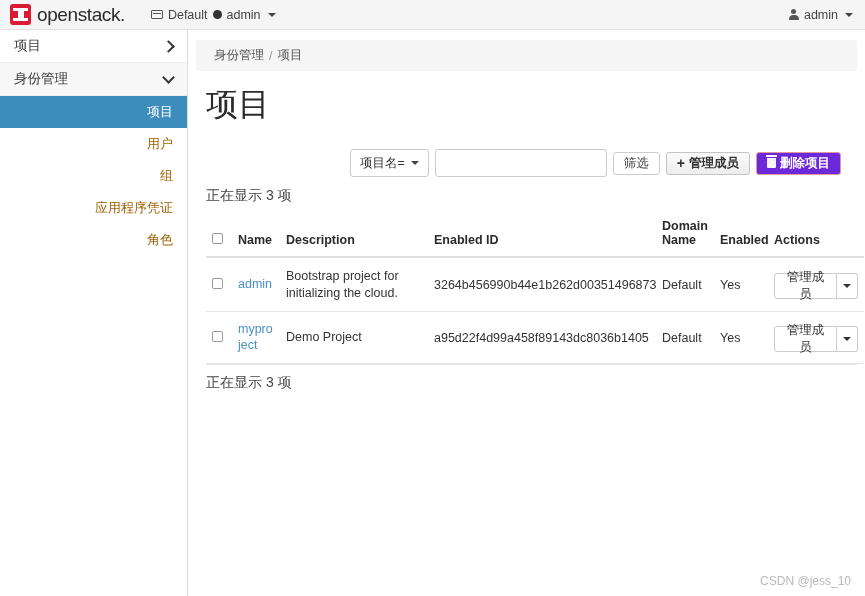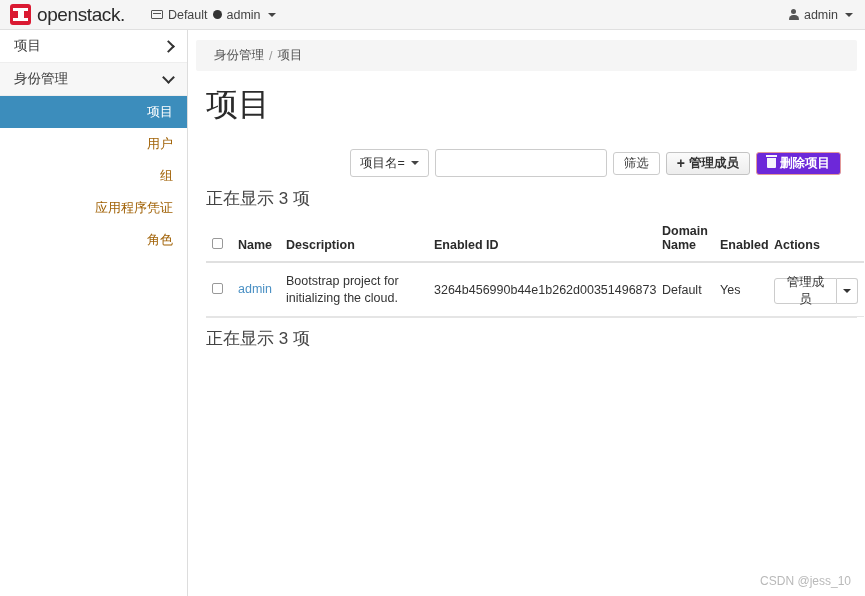--- a/index.html
+++ b/index.html
@@ -236,21 +236,21 @@
     display: inline-block;
     border-radius: 0 0 1px 1px;
     opacity: .95;
   }
   .trash-ico::before {
     content: ""; position: absolute; top: -3px; left: -1px;
     width: 11px; height: 2px; background: #fff;
   }
 
   #count-top, #count-bottom {
-    font-size: 17px;
+    font-size: 14px;
     color: #444;
     padding: 10px 0 0 0;
   }
   #count-bottom { border-top: 1px solid #e5e5e5; margin-top: 0; padding-top: 9px; }
 
   table {
     width: 100%;
     border-collapse: collapse;
     margin-top: 10px;
     table-layout: fixed;
@@ -462,20 +462,42 @@
               <span class="action-group">
                 <button class="action-main">管理成员</button>
                 <button class="action-toggle">
                   <span class="caret-sm"></span>
                 </button>
               </span>
             </td>
           </tr>
 
 
+          <tr>
+            <td>
+              <span class="cb"></span>
+            </td>
+            <td class="col-name">
+              <a href="#">myproject</a>
+            </td>
+            <td>
+              <span class="desc-wrap">Demo Project</span>
+            </td>
+            <td>a95d22f4d99a458f89143dc8036b1405</td>
+            <td>Default</td>
+            <td>Yes</td>
+            <td>
+              <span class="action-group">
+                <button class="action-main">管理成员</button>
+                <button class="action-toggle">
+                  <span class="caret-sm"></span>
+                </button>
+              </span>
+            </td>
+          </tr>
 
         </tbody>
       </table>
 
       <div id="count-bottom">正在显示 3 项</div>
     </div>
 
     <div id="watermark">CSDN @jess_10</div>
   </main>
 </div>

